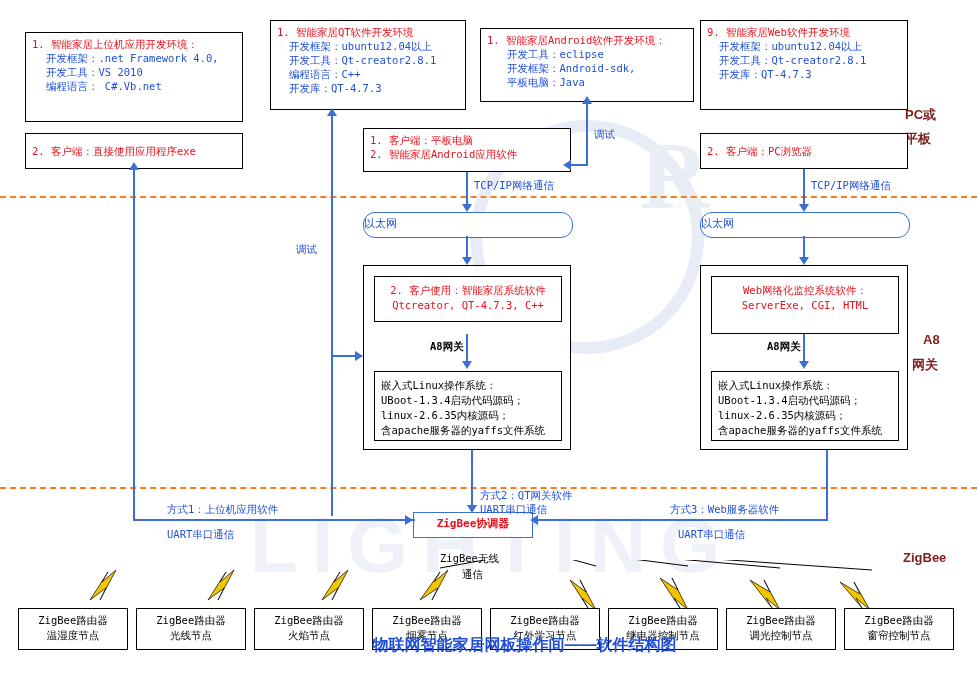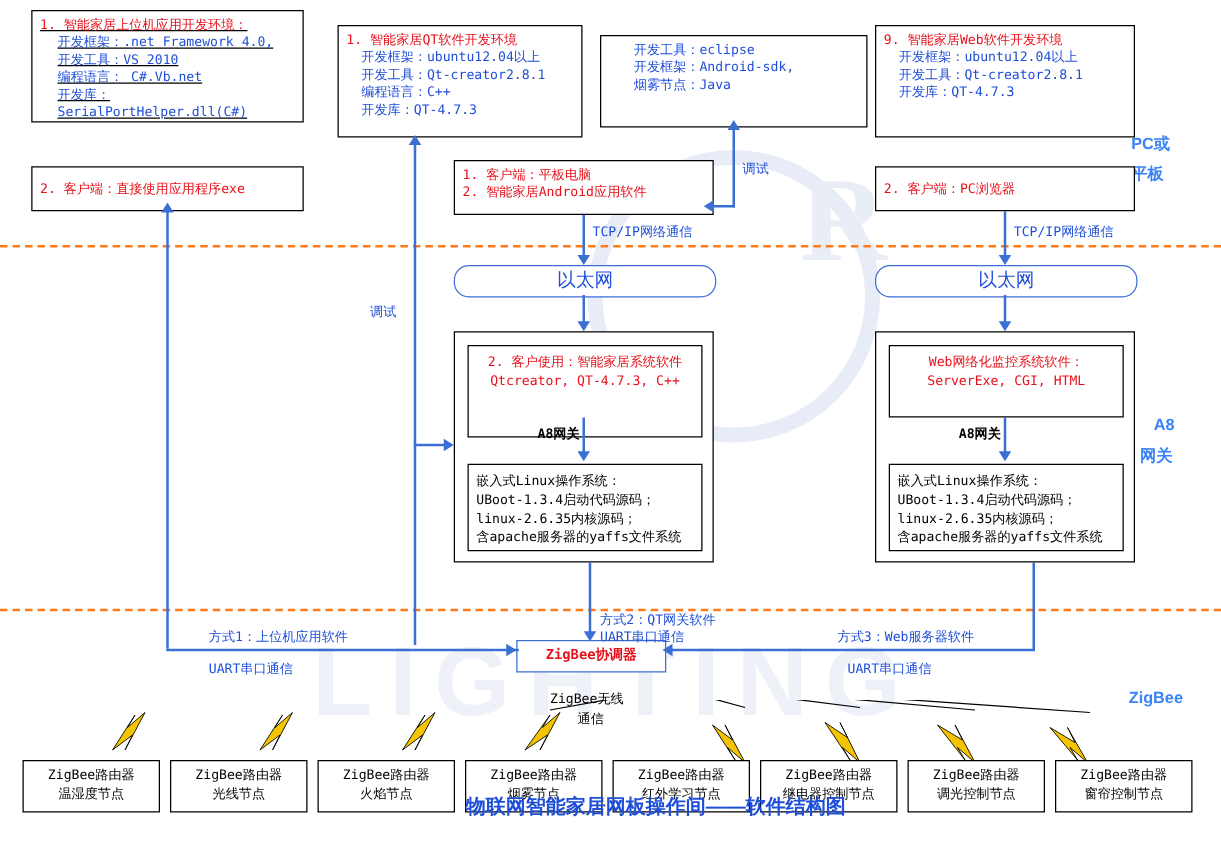--- a/index.html
+++ b/index.html
@@ -27,25 +27,25 @@
     font-family:"Liberation Serif",serif;
   }
   .wm-text{
     left:250px;top:500px;font-size:78px;color:#eef1f8;font-weight:bold;
     letter-spacing:14px;font-family:"Liberation Sans",sans-serif;
   }
   .dashline{position:absolute;height:0;border-top:2px dashed #ff7a18;left:0;width:977px;}
   .hline{position:absolute;background:#3b6fd4;}
   .vline{position:absolute;background:#3b6fd4;}
   .lbl{position:absolute;font-size:10.5px;color:#1f4fd8;white-space:nowrap;}
-  .lbl-red{position:absolute;font-size:13px;color:#3b82f6;font-weight:bold;white-space:nowrap;
+  .lbl-red{position:absolute;font-size:13px;color:#7f1d1d;font-weight:bold;white-space:nowrap;
     font-family:"Liberation Sans",sans-serif;}
   .ether{
     position:absolute;border:1px solid #3b6fd4;border-radius:12px;background:#fff;
-    font-size:15px;color:#1f4fd8;text-align:center;line-height:22px;height:24px;
+    font-size:11px;color:#1f4fd8;text-align:left;line-height:22px;height:24px;
   }
   .zigbee-box{
     position:absolute;border:1px solid #3b6fd4;background:#fff;color:#e8101b;
     font-size:11px;text-align:center;line-height:22px;height:24px;font-weight:bold;
   }
   .node{
     position:absolute;border:1px solid #000;background:#fff;text-align:center;
     font-size:10.5px;line-height:15px;padding-top:4px;box-sizing:border-box;
   }
   .title{
@@ -72,40 +72,40 @@
 
 <div class="dashline" style="top:196px"></div>
 <div class="dashline" style="top:487px"></div>
 
 <div class="lbl-red" style="left:905px;top:106px;">PC或</div>
 <div class="lbl-red" style="left:905px;top:130px;">平板</div>
 <div class="lbl-red" style="left:923px;top:332px;">A8</div>
 <div class="lbl-red" style="left:912px;top:356px;">网关</div>
 <div class="lbl-red" style="left:903px;top:550px;">ZigBee</div>
 
-<div class="box" style="left:25px;top:8px;width:218px;height:90px;text-decoration:underline;">
+<div class="box" style="left:25px;top:32px;width:218px;height:90px;">
   <div class="red">1. 智能家居上位机应用开发环境：</div>
   <div class="blue" style="padding-left:14px">开发框架：.net Framework 4.0,</div>
   <div class="blue" style="padding-left:14px">开发工具：VS 2010</div>
   <div class="blue" style="padding-left:14px">编程语言： C#.Vb.net</div>
-  <div class="blue" style="padding-left:14px">开发库：SerialPortHelper.dll(C#)</div>
 </div>
 
 <div class="box" style="left:270px;top:20px;width:196px;height:90px;">
   <div class="red">1. 智能家居QT软件开发环境</div>
   <div class="blue" style="padding-left:12px">开发框架：ubuntu12.04以上</div>
   <div class="blue" style="padding-left:12px">开发工具：Qt-creator2.8.1</div>
   <div class="blue" style="padding-left:12px">编程语言：C++</div>
   <div class="blue" style="padding-left:12px">开发库：QT-4.7.3</div>
 </div>
 
 <div class="box" style="left:480px;top:28px;width:214px;height:74px;">
+  <div class="red">1. 智能家居Android软件开发环境：</div>
   <div class="blue" style="padding-left:20px">开发工具：eclipse</div>
   <div class="blue" style="padding-left:20px">开发框架：Android-sdk,</div>
-  <div class="blue" style="padding-left:20px">烟雾节点：Java</div>
+  <div class="blue" style="padding-left:20px">平板电脑：Java</div>
 </div>
 
 <div class="box" style="left:700px;top:20px;width:208px;height:90px;">
   <div class="red">9. 智能家居Web软件开发环境</div>
   <div class="blue" style="padding-left:12px">开发框架：ubuntu12.04以上</div>
   <div class="blue" style="padding-left:12px">开发工具：Qt-creator2.8.1</div>
   <div class="blue" style="padding-left:12px">开发库：QT-4.7.3</div>
 </div>
 
 <div class="box" style="left:25px;top:133px;width:218px;height:36px;display:flex;align-items:center;">
@@ -118,21 +118,21 @@
 </div>
 
 <div class="box" style="left:700px;top:133px;width:208px;height:36px;display:flex;align-items:center;">
   <div class="red">2. 客户端：PC浏览器</div>
 </div>
 
 <div class="ether" style="left:363px;top:212px;width:208px;">以太网</div>
 <div class="ether" style="left:700px;top:212px;width:208px;">以太网</div>
 
 <div class="box" style="left:363px;top:265px;width:208px;height:185px;padding:0;">
-  <div class="inner" style="left:10px;top:10px;width:188px;height:74px;text-align:center;">
+  <div class="inner" style="left:10px;top:10px;width:188px;height:46px;text-align:center;">
     <div class="red">2. 客户使用：智能家居系统软件</div>
     <div class="red">Qtcreator, QT-4.7.3, C++</div>
   </div>
   <div class="inner" style="left:10px;top:105px;width:188px;height:70px;">
     <div>嵌入式Linux操作系统：</div>
     <div>UBoot-1.3.4启动代码源码；</div>
     <div>linux-2.6.35内核源码；</div>
     <div>含apache服务器的yaffs文件系统</div>
   </div>
 </div>

